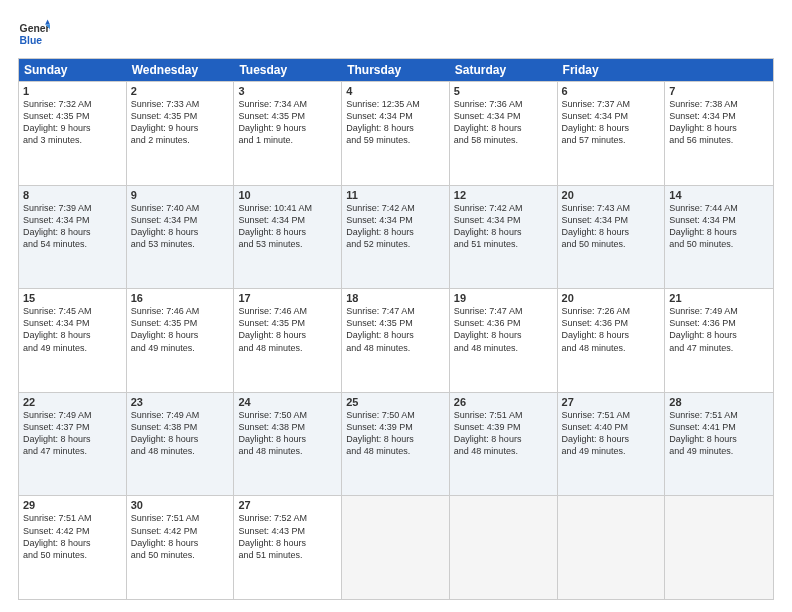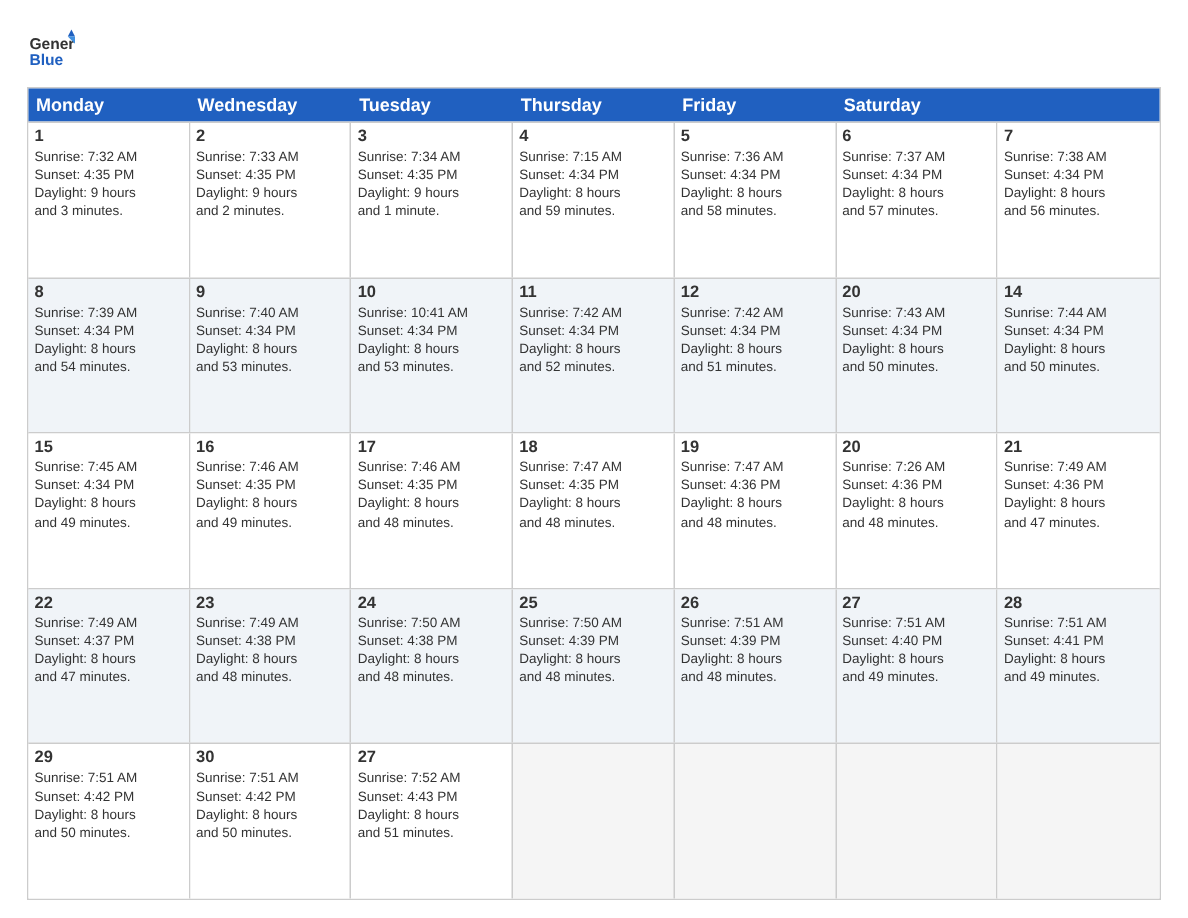--- a/index.html
+++ b/index.html
@@ -111,26 +111,26 @@
       </svg>
     </div>
     <div class="title-block">
       <div class="month-title"></div>
       <div class="subtitle"></div>
     </div>
   </div>
 
   <div class="calendar">
     <div class="cal-header">
-        <div class="cal-header-cell">Monday</div>
+    <div class="cal-header-cell">Sunday</div>
         <div class="cal-header-cell">Wednesday</div>
         <div class="cal-header-cell">Tuesday</div>
         <div class="cal-header-cell">Thursday</div>
+        <div class="cal-header-cell">Saturday</div>
         <div class="cal-header-cell">Friday</div>
-        <div class="cal-header-cell">Saturday</div>
       </div>
     <div class="cal-body">
     <div class="cal-row">
           <div class="cal-cell">
             <span class="day-num">1</span>
             <p>Sunrise: 7:32 AM</p>
             <p>Sunset: 4:35 PM</p>
             <p>Daylight: 9 hours</p>
             <p>and 3 minutes.</p>
           </div>
@@ -143,21 +143,21 @@
           </div>
           <div class="cal-cell">
             <span class="day-num">3</span>
             <p>Sunrise: 7:34 AM</p>
             <p>Sunset: 4:35 PM</p>
             <p>Daylight: 9 hours</p>
             <p>and 1 minute.</p>
           </div>
           <div class="cal-cell">
             <span class="day-num">4</span>
-            <p>Sunrise: 7:15 AM</p>
+            <p>Sunrise: 12:35 AM</p>
             <p>Sunset: 4:34 PM</p>
             <p>Daylight: 8 hours</p>
             <p>and 59 minutes.</p>
           </div>
           <div class="cal-cell">
             <span class="day-num">5</span>
             <p>Sunrise: 7:36 AM</p>
             <p>Sunset: 4:34 PM</p>
             <p>Daylight: 8 hours</p>
             <p>and 58 minutes.</p>

